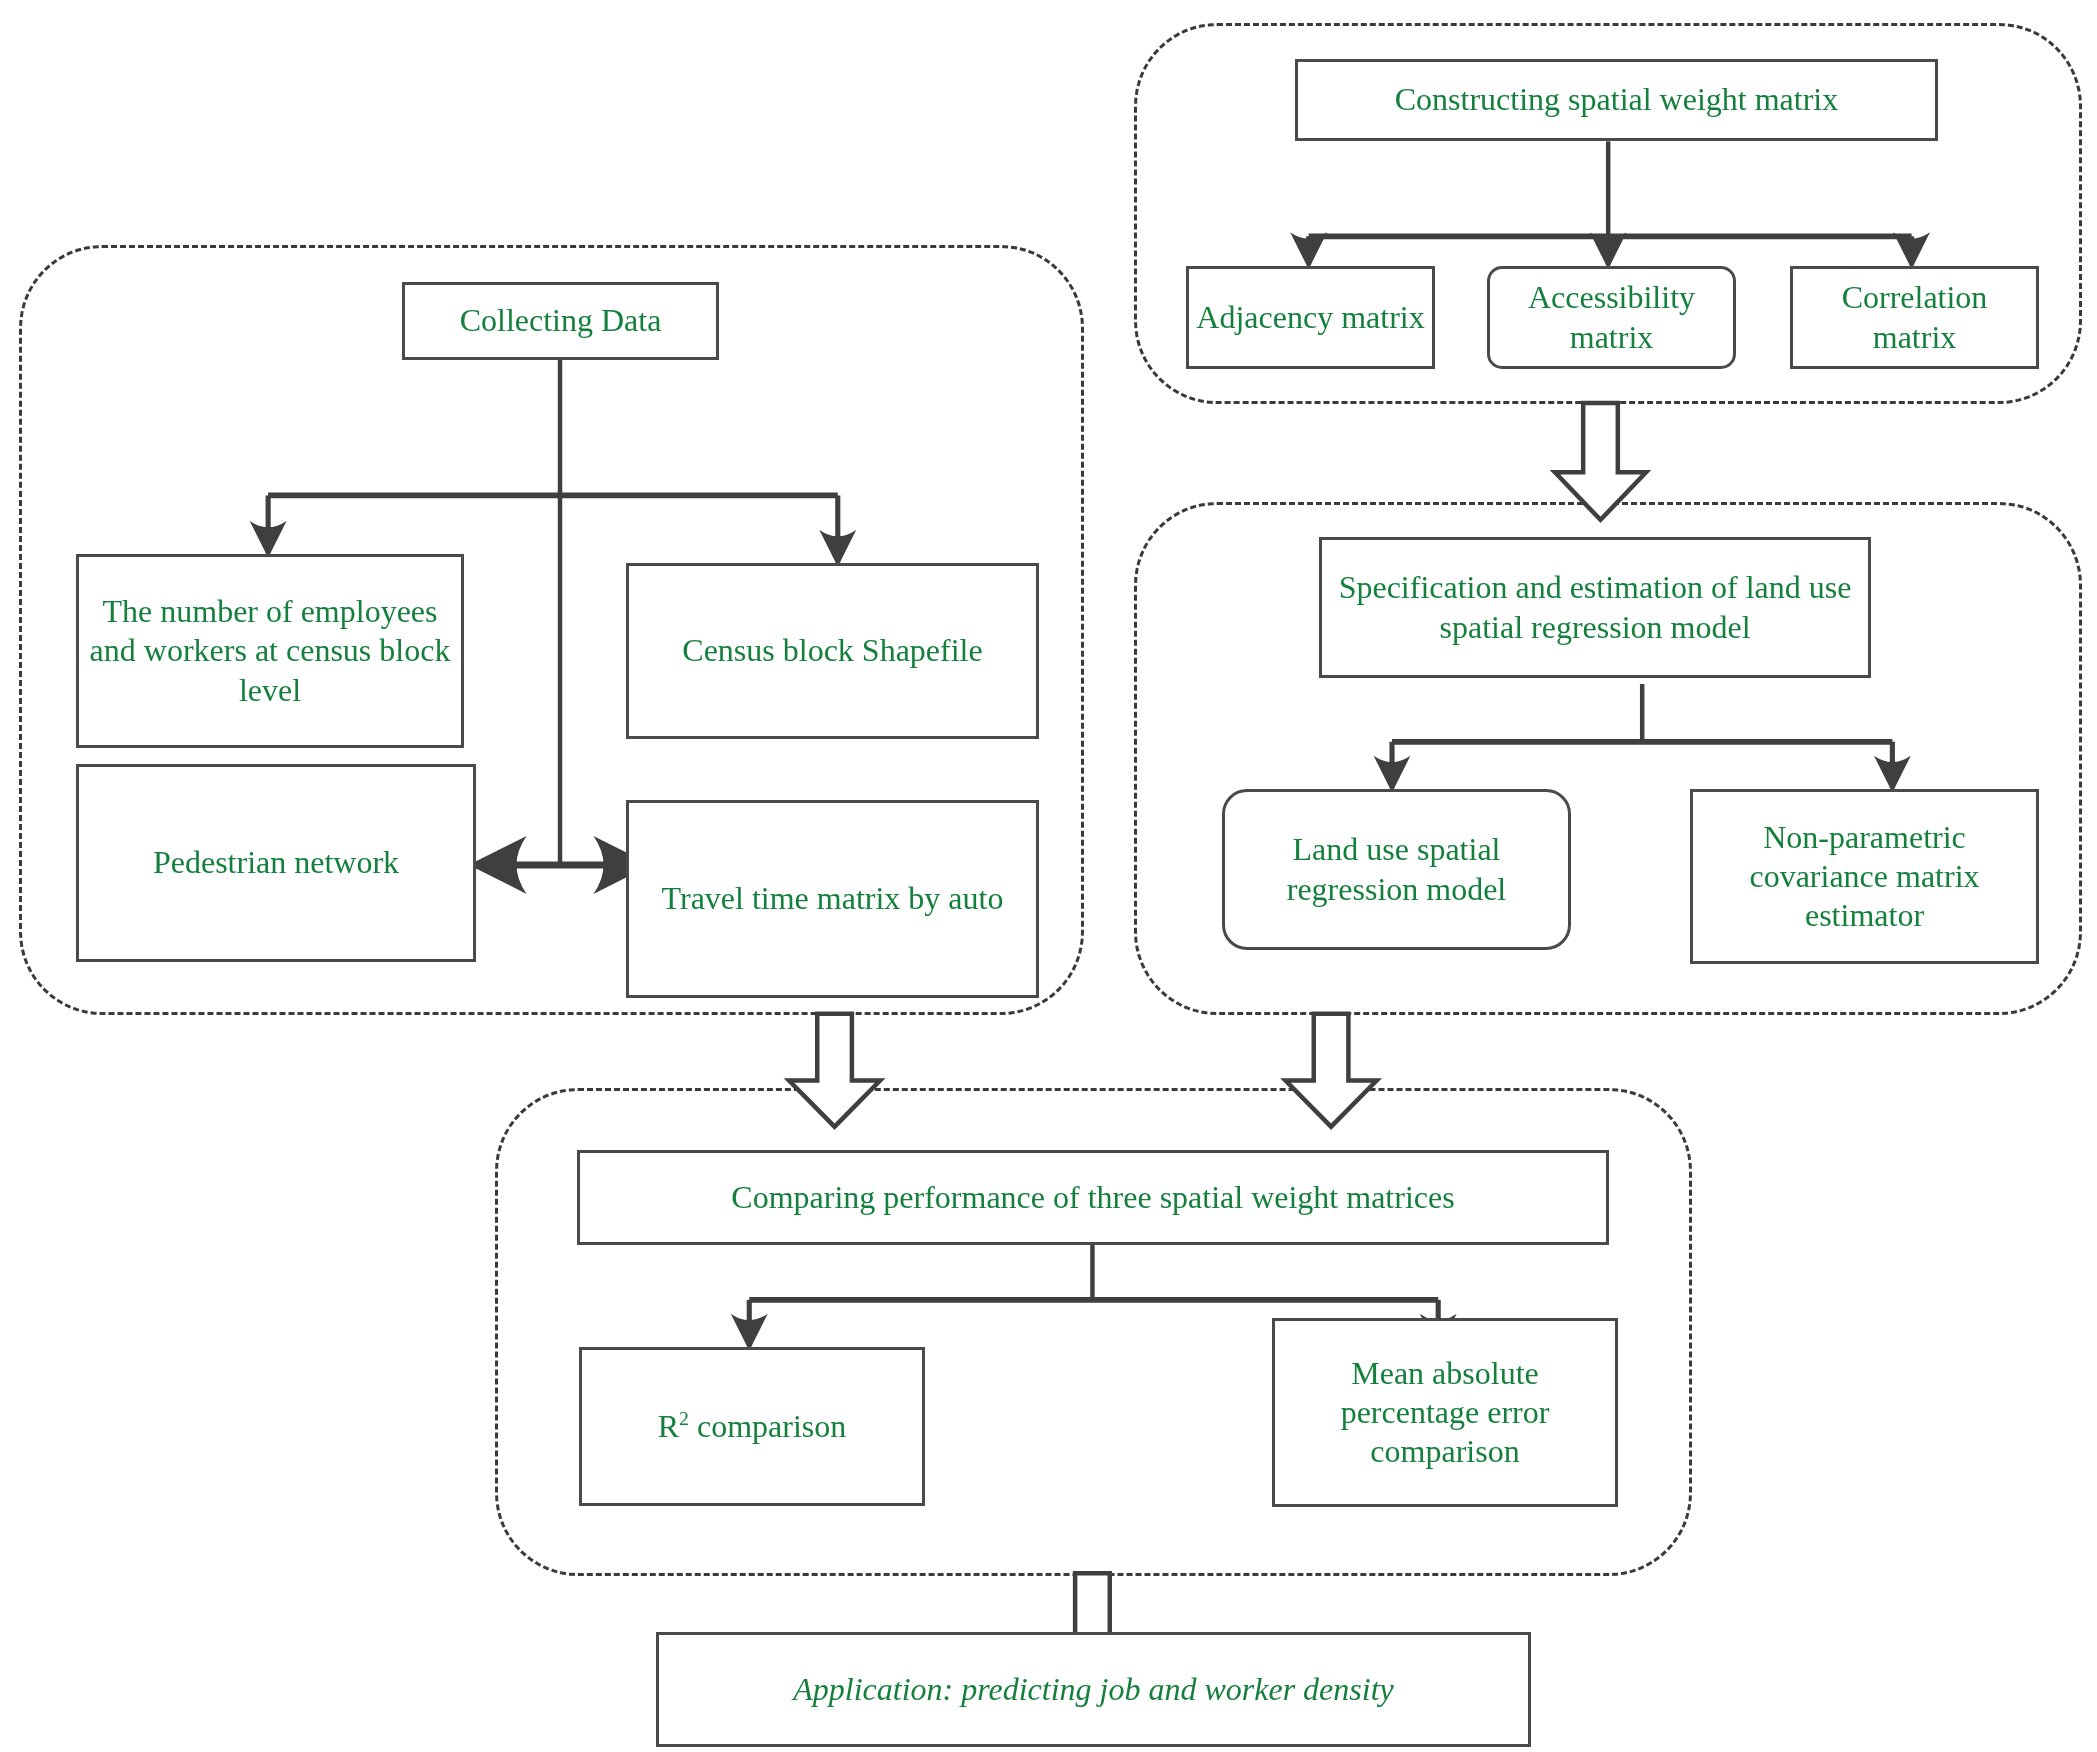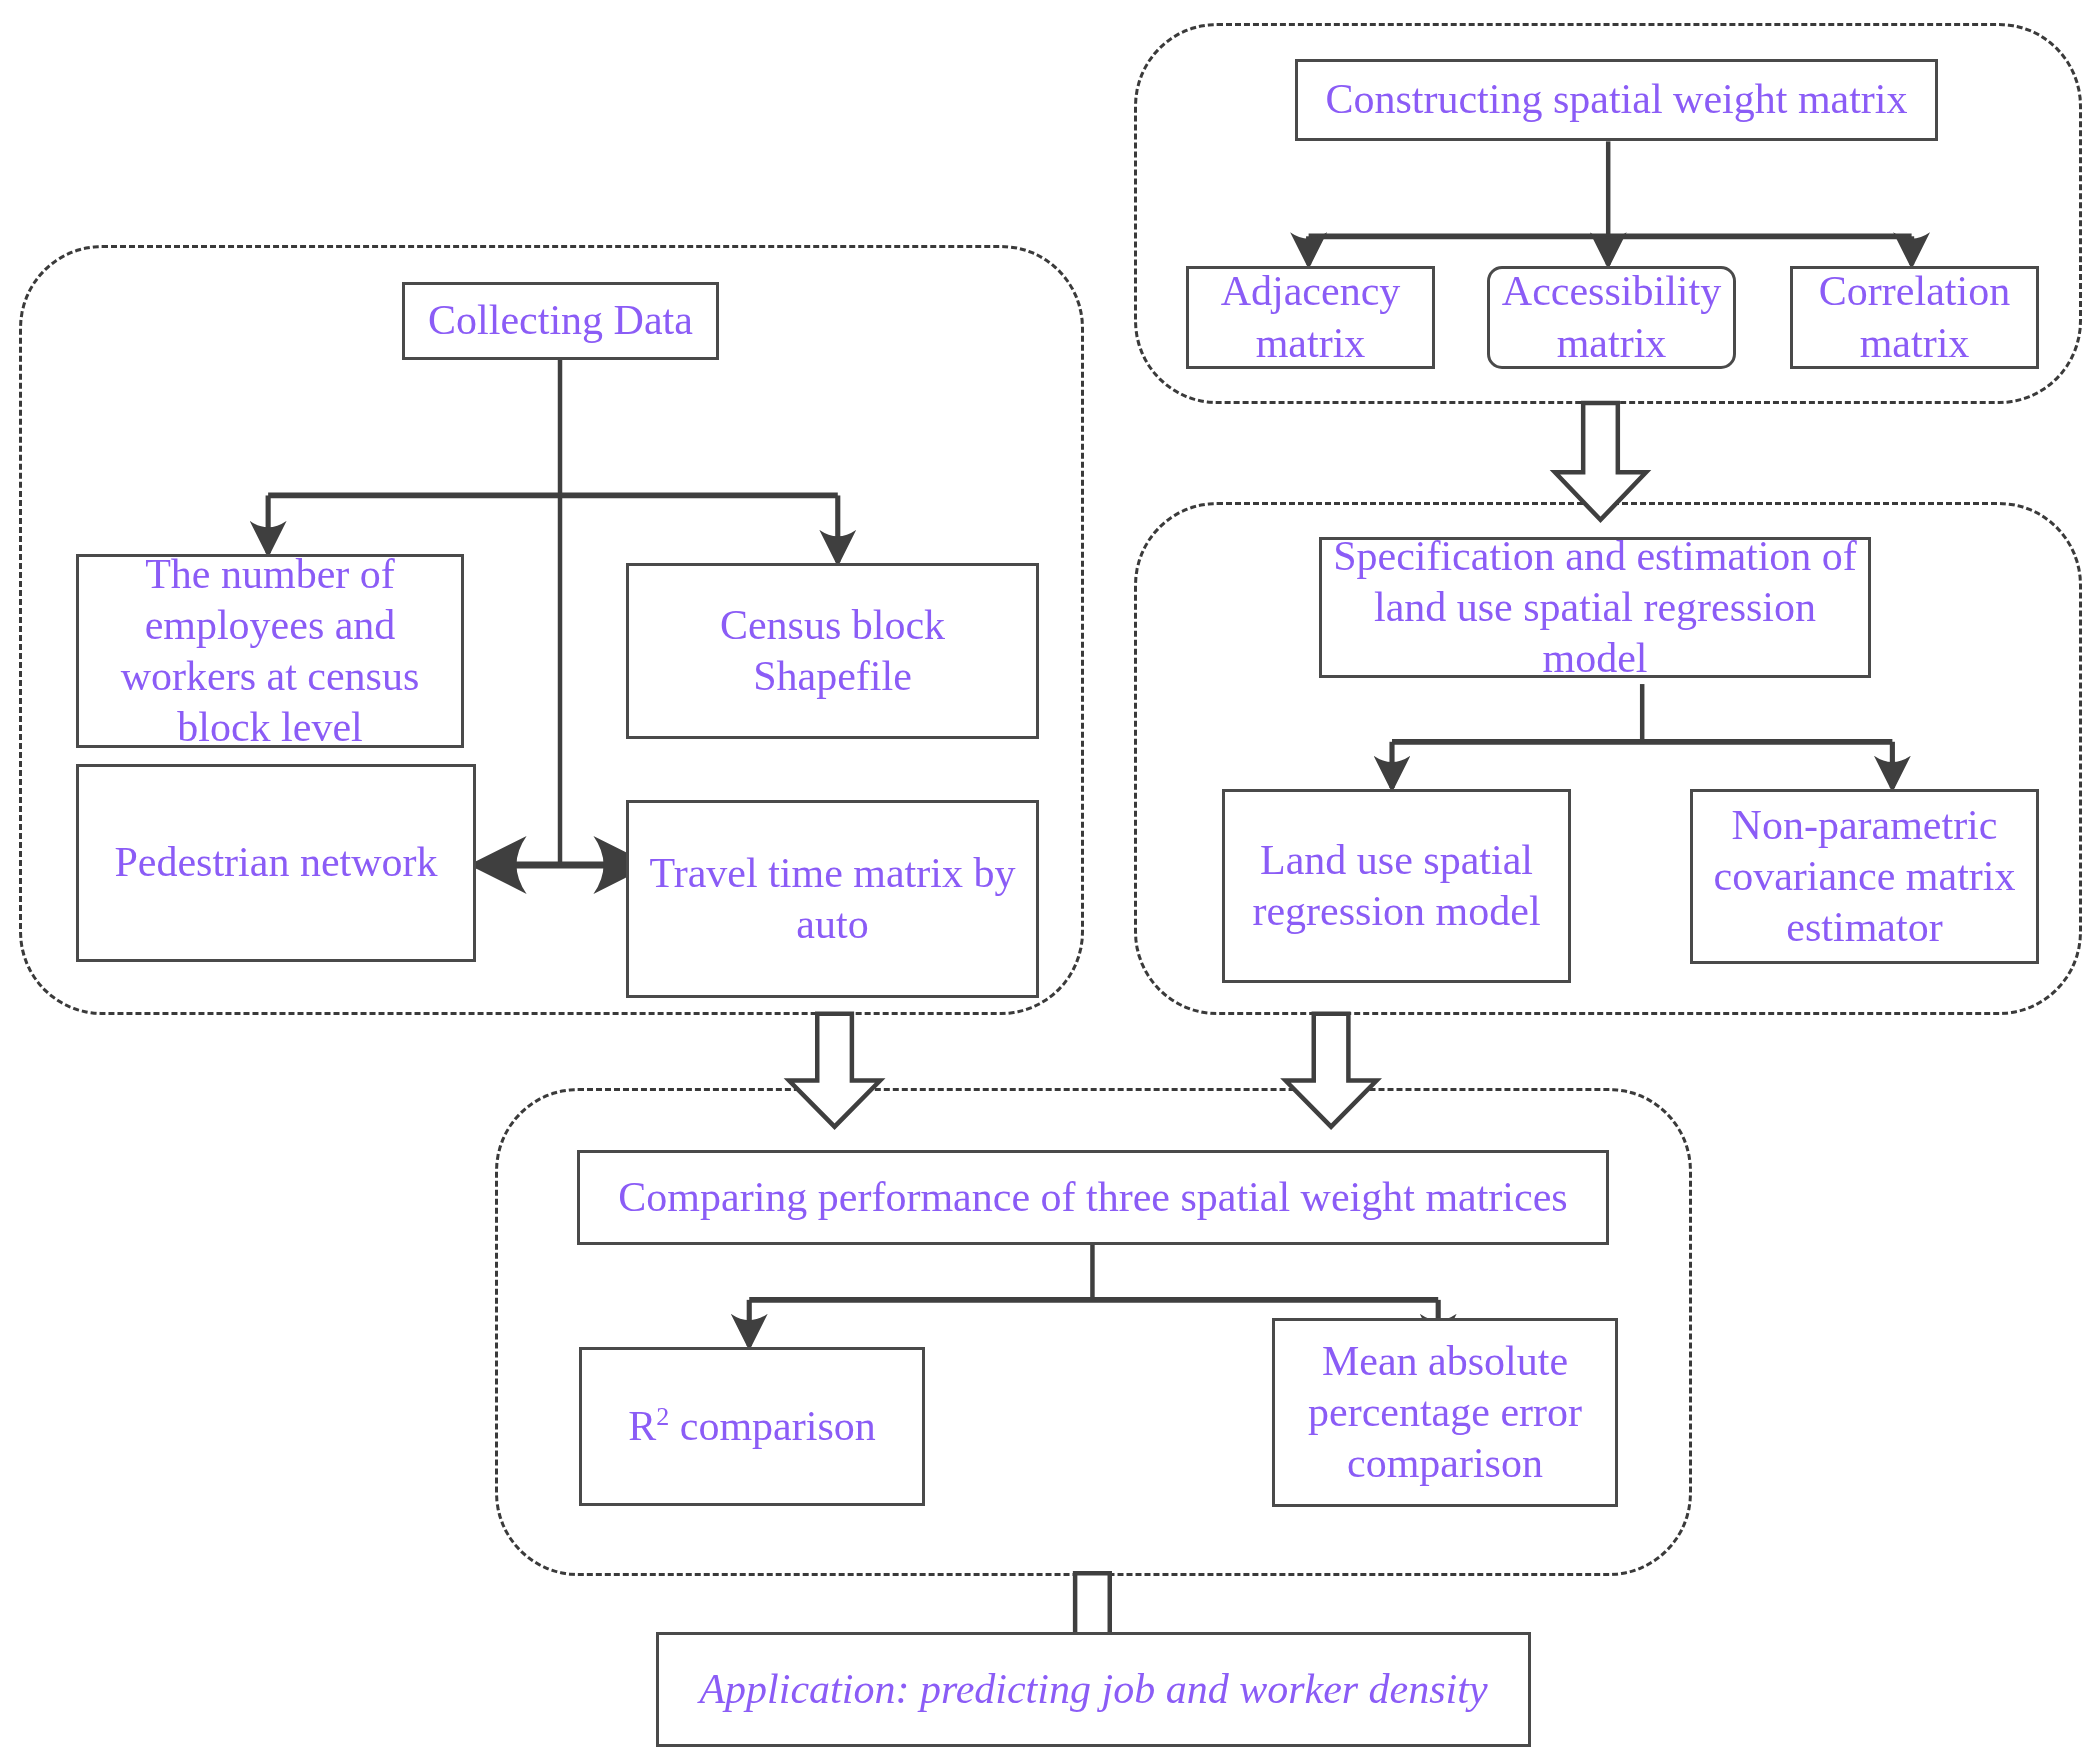--- a/index.html
+++ b/index.html
@@ -31,24 +31,24 @@
   }
   .node {
     position: absolute;
     border: 3.8px solid #4a4a4a;
     box-sizing: border-box;
     background: #ffffff;
     display: flex;
     align-items: center;
     justify-content: center;
     text-align: center;
-    color: #8b5cf6;
+    color: #15803d;
     line-height: 1.22;
     padding: 2.6px 6.4px;
-    font-size: 42px;
+    font-size: 32px;
   }
   .node.thin { border-width: 3.2px; }
   .node sup {
     font-size: 0.62em;
     vertical-align: super;
     line-height: 0;
   }
 </style>
 </head>
 <body>
@@ -140,21 +140,21 @@
   <div class="node" style="left:1295px; top:59px; width:643px; height:82px;">Constructing spatial weight matrix</div>
 
   <div class="node thin" style="left:1186px; top:266px; width:249px; height:103px;">Adjacency matrix</div>
 
   <div class="node thin" style="left:1487px; top:266px; width:249px; height:103px;border-radius:15px;">Accessibility matrix</div>
 
   <div class="node thin" style="left:1790px; top:266px; width:249px; height:103px;">Correlation matrix</div>
 
   <div class="node thin" style="left:1319px; top:521px; width:552px; height:141px;margin-top:16px;">Specification and estimation of land use spatial regression model</div>
 
-  <div class="node thin" style="left:1222px; top:789px; width:349px; height:194px;">Land use spatial regression model</div>
+  <div class="node thin" style="left:1222px; top:789px; width:349px; height:161px;border-radius:25px;">Land use spatial regression model</div>
 
   <div class="node thin" style="left:1690px; top:789px; width:349px; height:175px;">Non-parametric covariance matrix estimator</div>
 
   <div class="node" style="left:577px; top:1150px; width:1032px; height:95px;">Comparing performance of three spatial weight matrices</div>
 
   <div class="node thin" style="left:579px; top:1347px; width:346px; height:159px;">
     <span><span>R</span><sup>2</sup><span> comparison</span></span>
   </div>
 
   <div class="node thin" style="left:1272px; top:1318px; width:346px; height:189px;">Mean absolute percentage error comparison</div>

